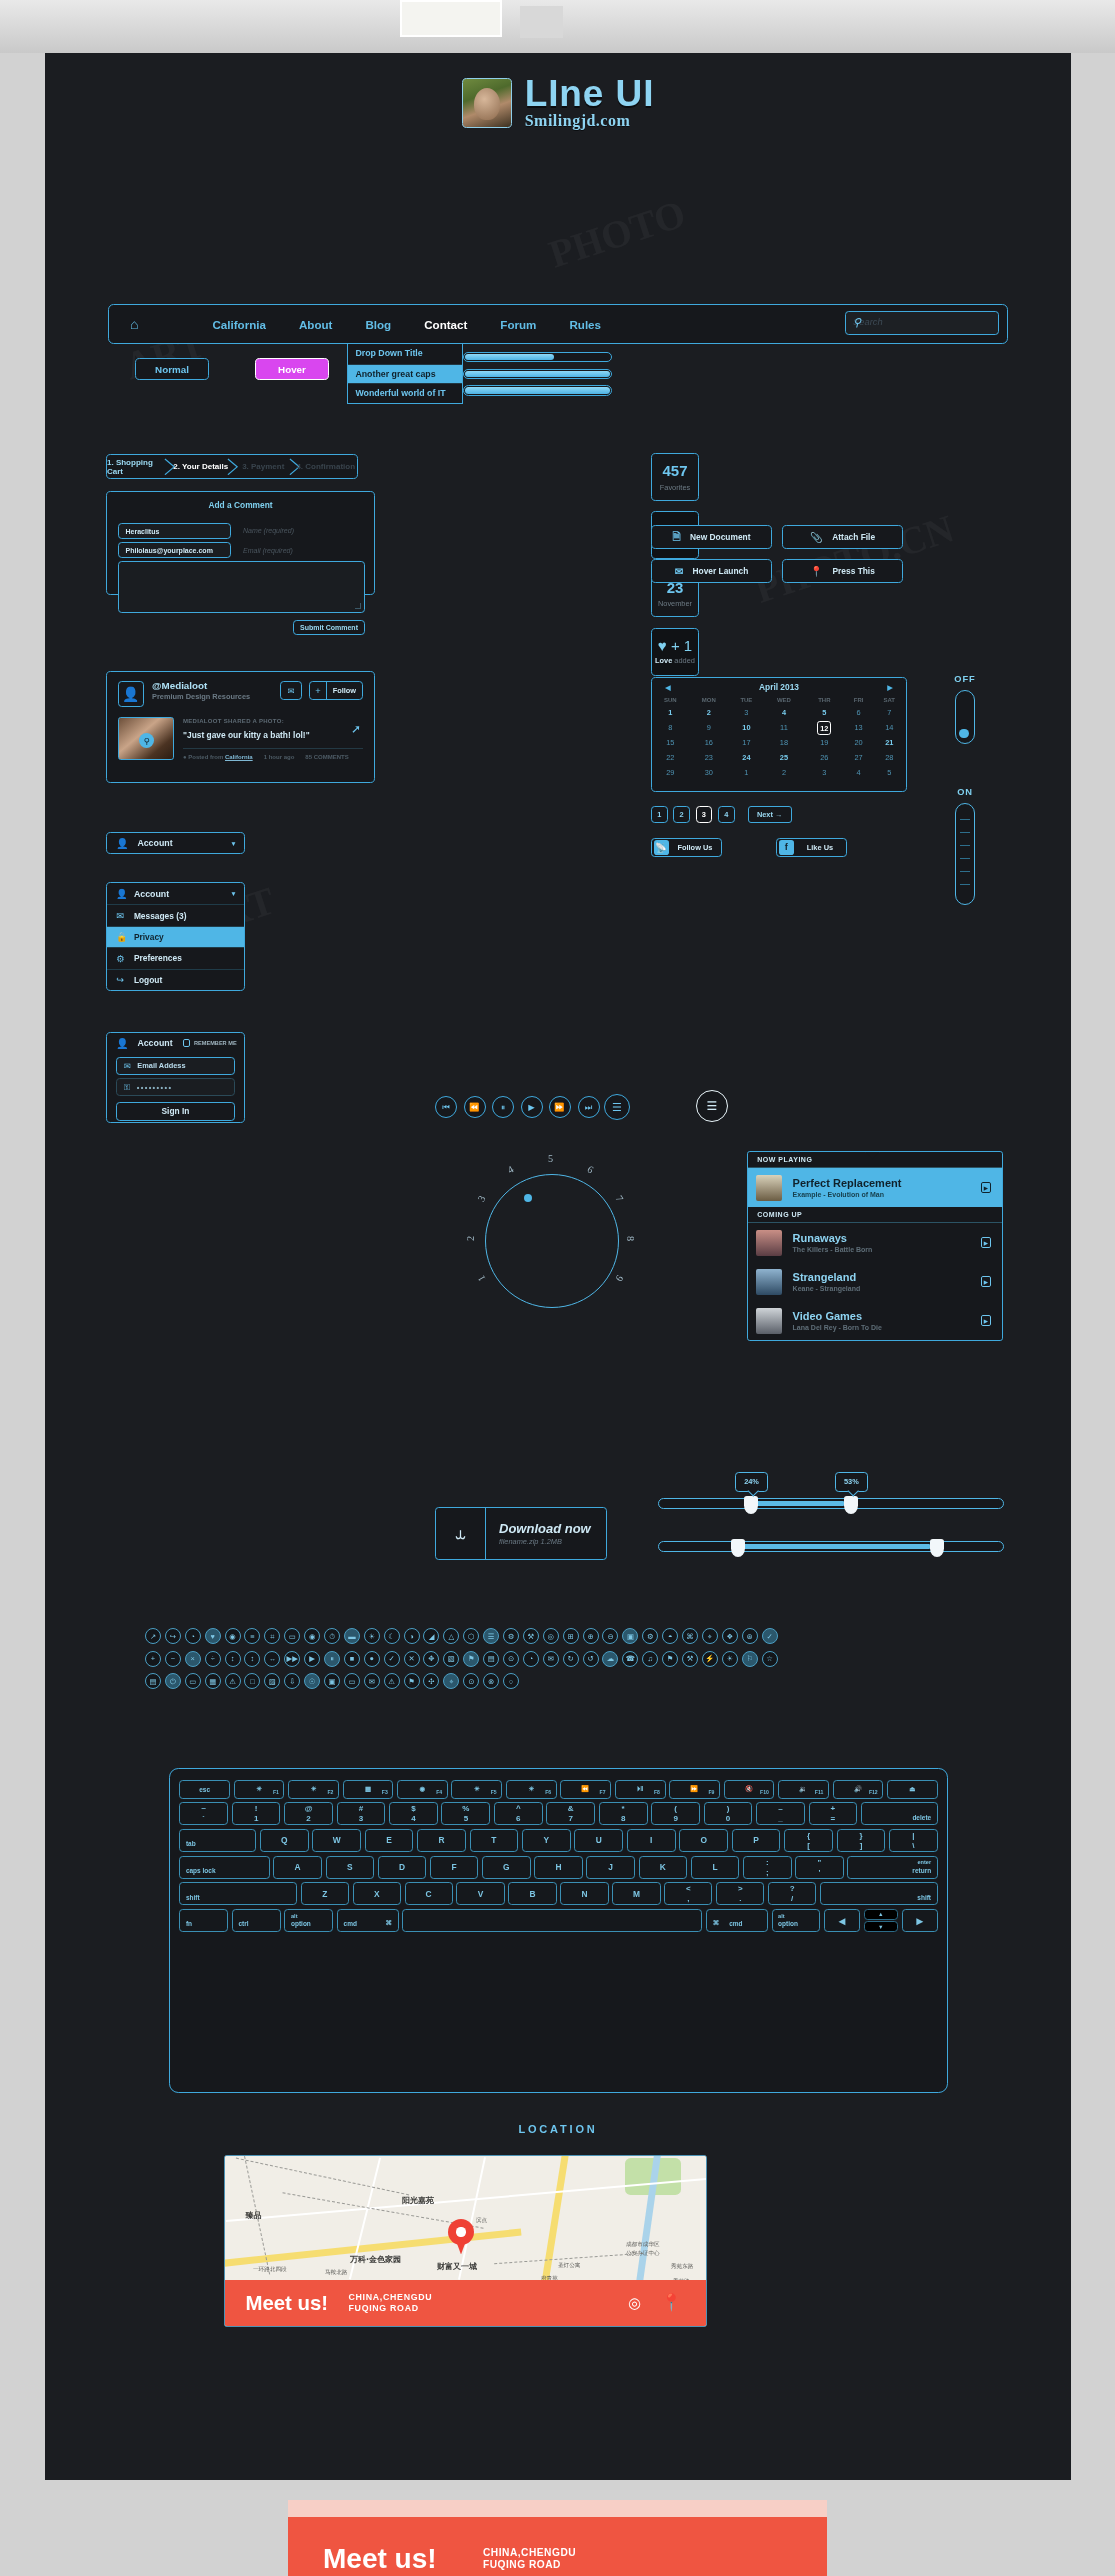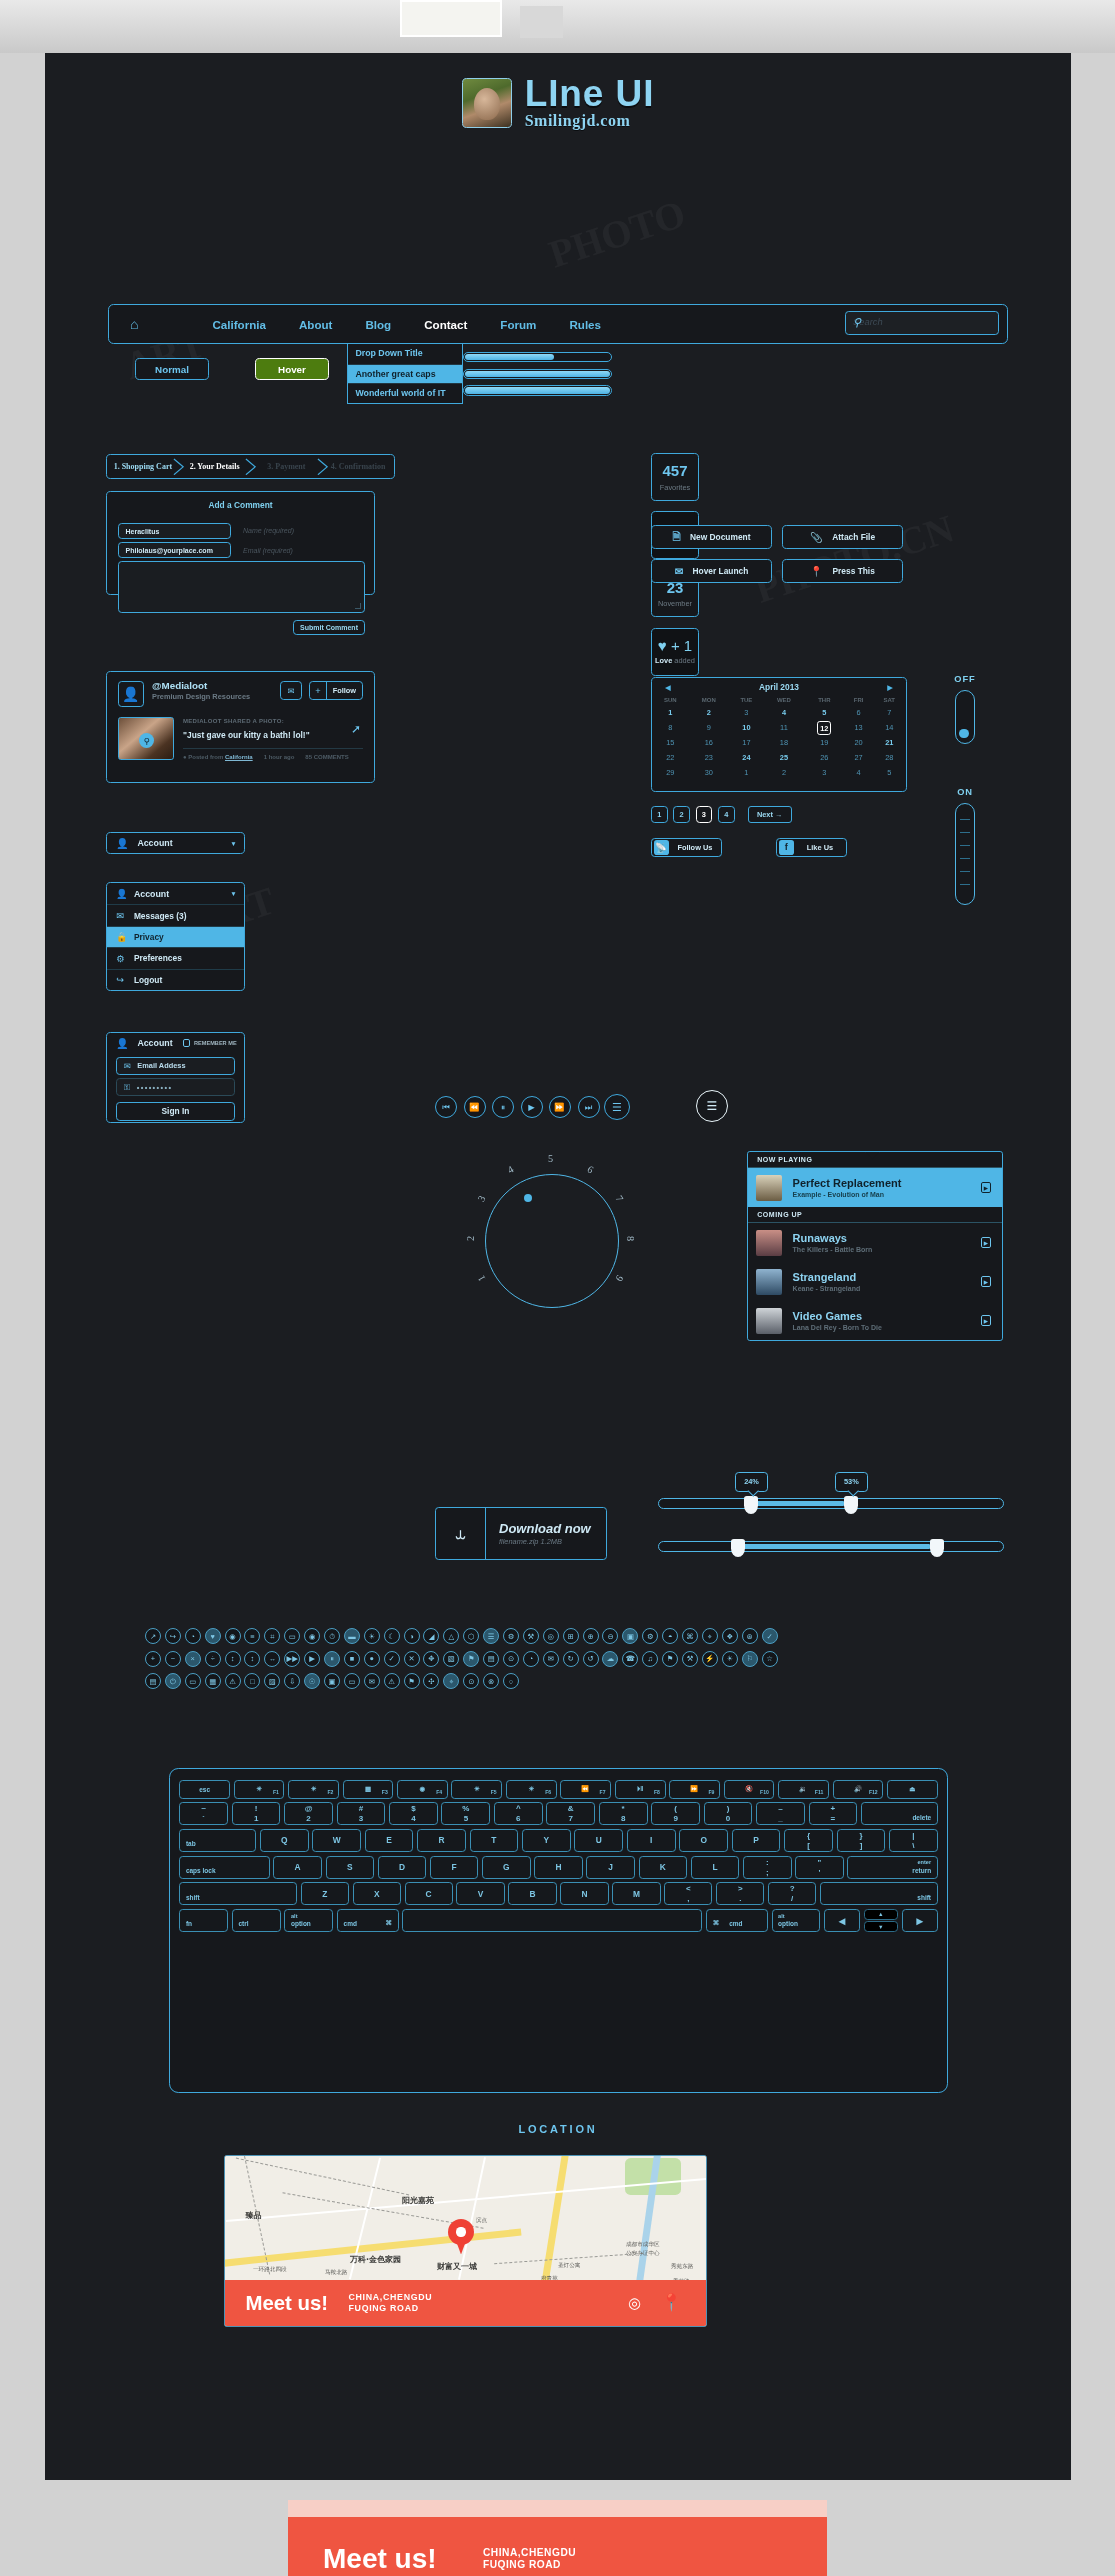--- a/index.html
+++ b/index.html
@@ -53,38 +53,38 @@
   .nav .search { position:absolute; right:9.3px; top:6.5px; width:154px; height:24px;
     border:0.9px solid #3fa9dd; border-radius:3.7px; background:#1d2024; }
   .nav .search span { position:absolute; left:7.4px; top:5.6px; font-size:9.3px; color:#3c4954; font-style:italic;}
   .nav .search .mag { position:absolute; right:7.4px; top:4.6px; color:#6ec6ef; font-size:11px; }
 
   
   .btnrow { position:absolute; left:90px; top:305px; display:flex; gap:46px; }
   .btn3 { width:74px; height:22px; display:flex; align-items:center; justify-content:center;
     font-size:9.8px; font-weight:bold; border-radius:4.6px; }
   .btn3.normal { border:0.9px solid #3fa9dd; color:#6ec6ef; background:#16181c;}
-  .btn3.hover { border:1.9px solid #fff; color:#fff; background:#4d7c0f;}
+  .btn3.hover { border:1.9px solid #fff; color:#fff; background:#d946ef;}
   .btn3.disabled { border:0.9px solid #2d3a44; color:#37444e; background:#16181c;}
 
   
   .dd { position:absolute; left:302px; top:290px; width:116px; border:0.9px solid #3fa9dd; background:#16181c; }
   .dd div { height:19.5px; line-height:19.5px; padding-left:7.4px; font-size:8.8px; font-weight:bold; color:#6ec6ef; }
   .dd div.sel { background:#4fb6e6; color:#10222c; }
   .dd div + div { border-top:0.9px solid #223742; }
 
   
   .pgs { position:absolute; left:418px; top:299px; width:149px; }
   .pgbar { height:10.2px; border:0.9px solid #3fa9dd; border-radius:5.6px; background:#16181c; position:relative; margin-bottom:6.5px; }
   .pgbar i { position:absolute; left:0.9px; top:0.9px; bottom:0.9px; border-radius:5.6px;
     background:linear-gradient(#8fd8f6,#4eb3e4); display:block; }
 
   
-  .steps { position:absolute; left:61px; top:401px; width:289px; height:25px;
-    border:0.9px solid #3fa9dd; border-radius:4.6px; background:#16181c; display:flex;font-family:Liberation Serif, serif; }
+  .steps { position:absolute; left:61px; top:401px; width:252px; height:25px;
+    border:0.9px solid #3fa9dd; border-radius:4.6px; background:#16181c; display:flex; }
   .step { flex:1; font-size:8px; font-weight:bold; display:flex; align-items:center; justify-content:center; position:relative;}
   .step.done { color:#9bd9f2; }
   .step.cur  { color:#fff; }
   .step.todo { color:#39444d; }
   .step .arw { position:absolute; right:-6.5px; top:2.8px; width:12px; height:17.7px; }
   .step .arw svg { display:block; }
 
   
   .cform { position:absolute; left:61px; top:438px; width:269px; height:104px; border:0.9px solid #3fa9dd; border-radius:4.6px; background:#16181c;}
   .cform .ttl { text-align:center; margin-top:8.4px; font-size:8.4px; font-weight:bold; color:#7fd0ef; }

